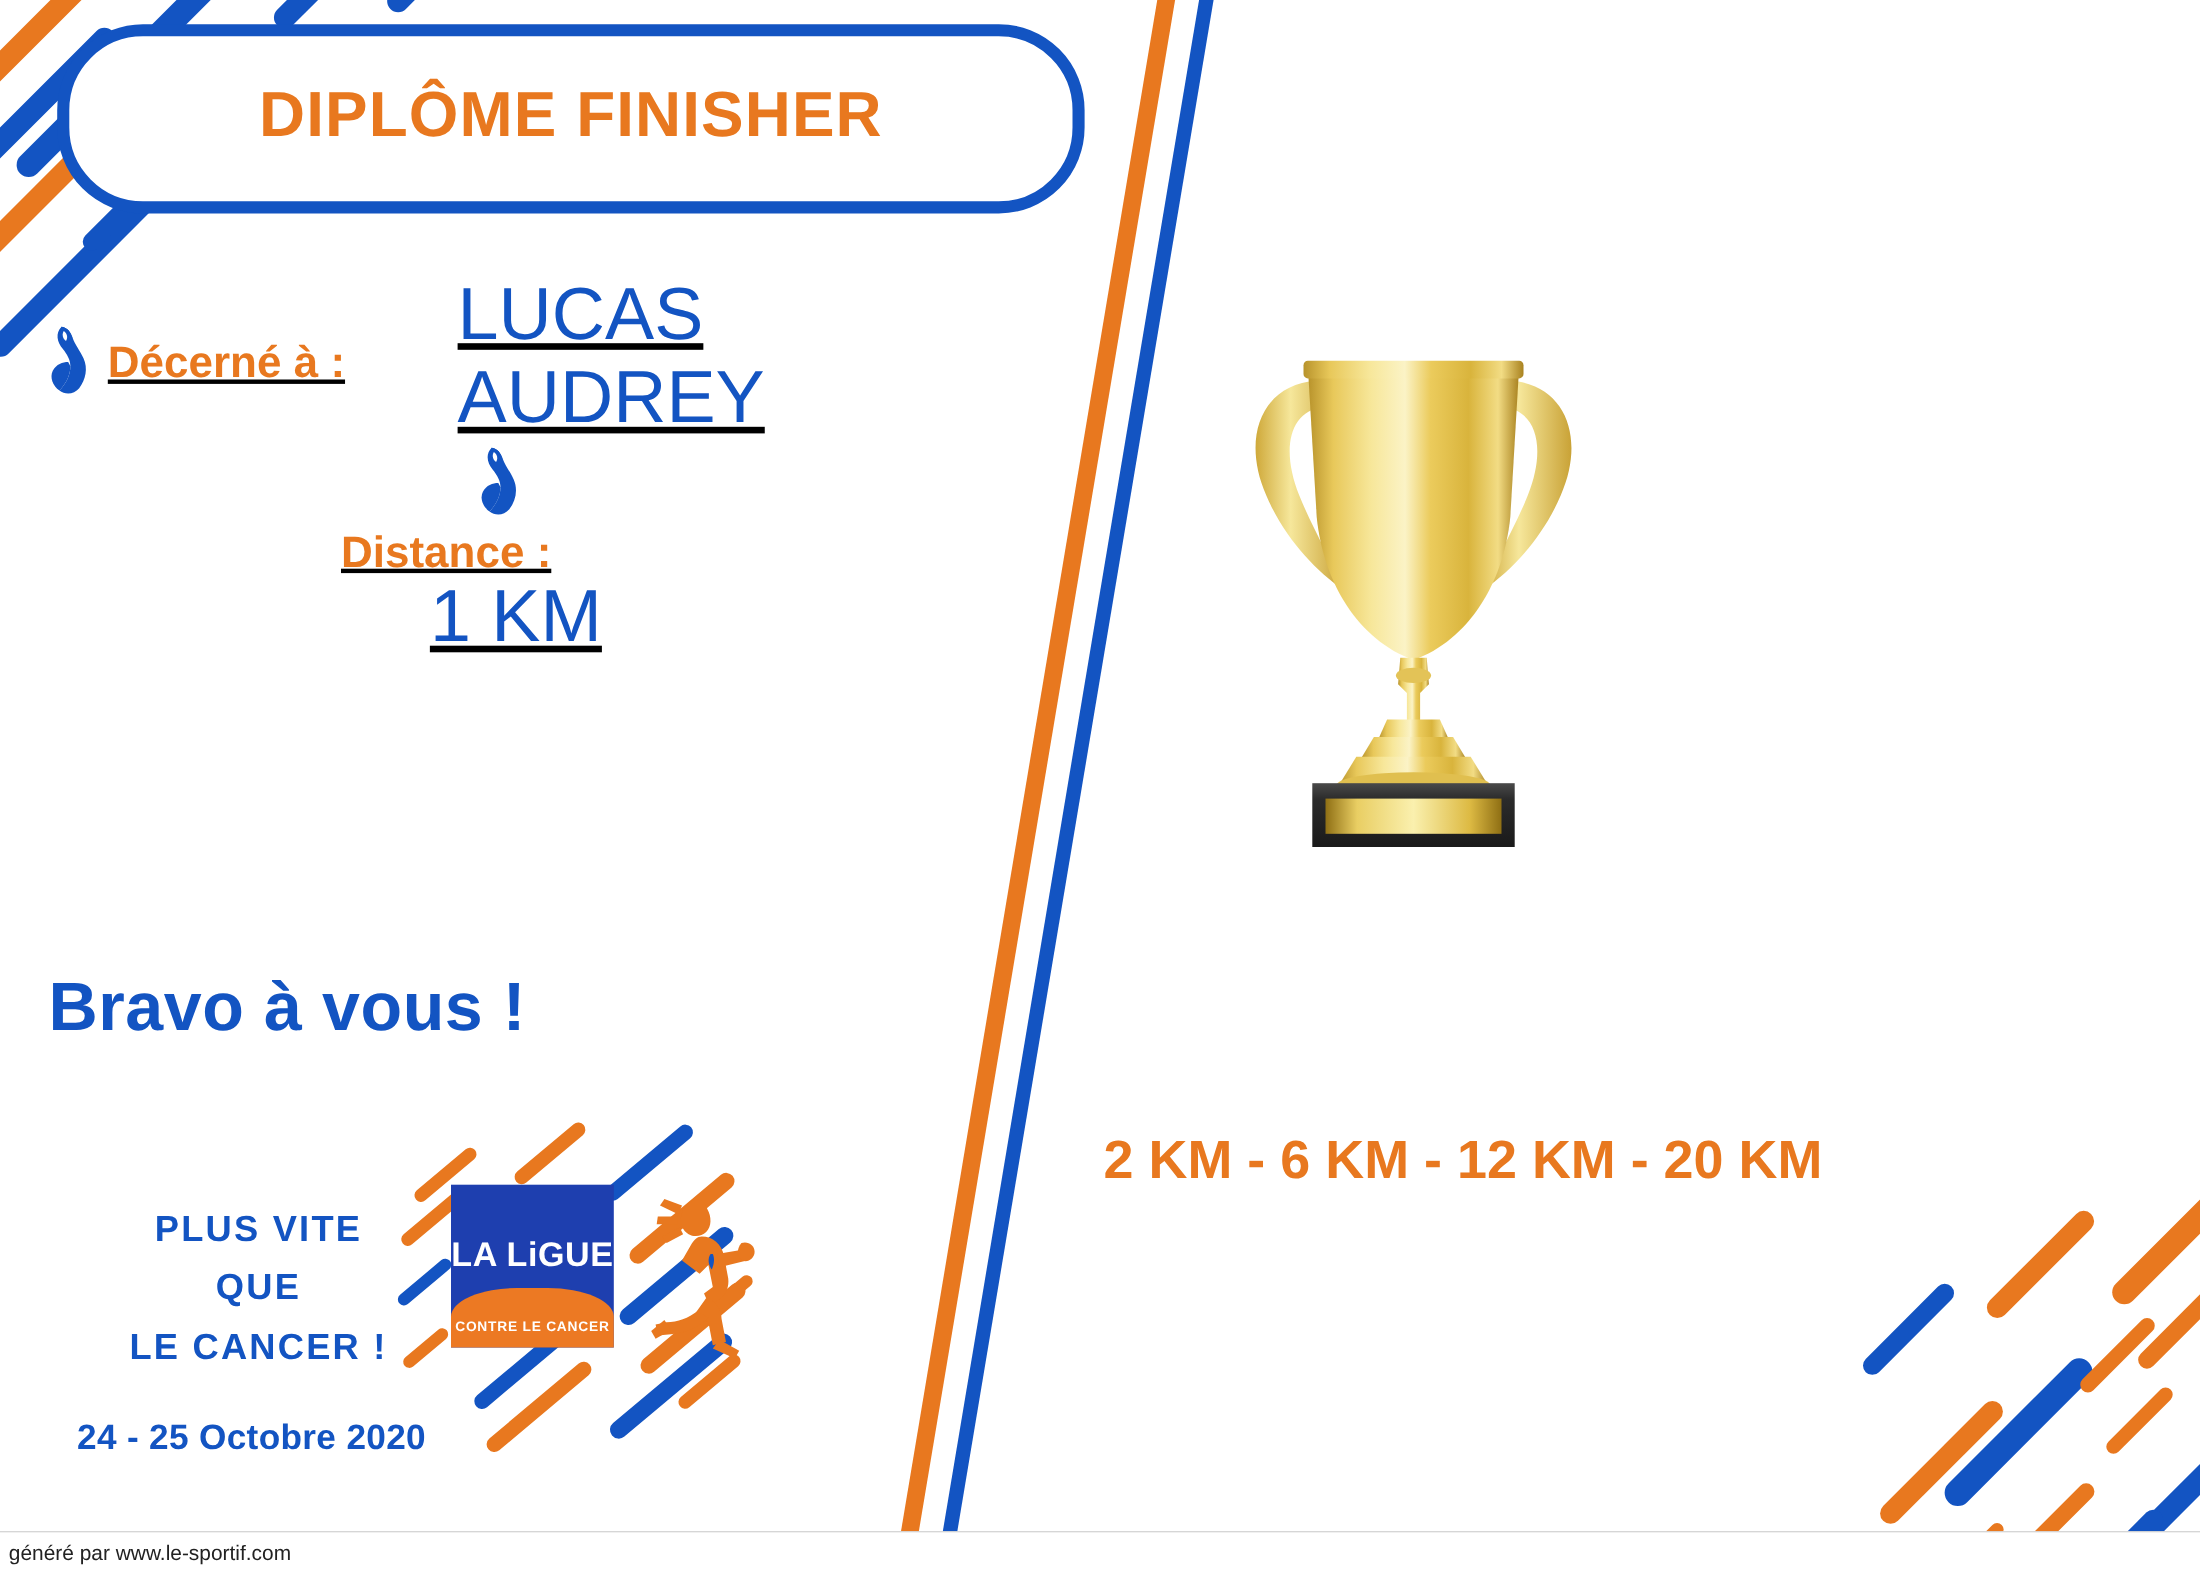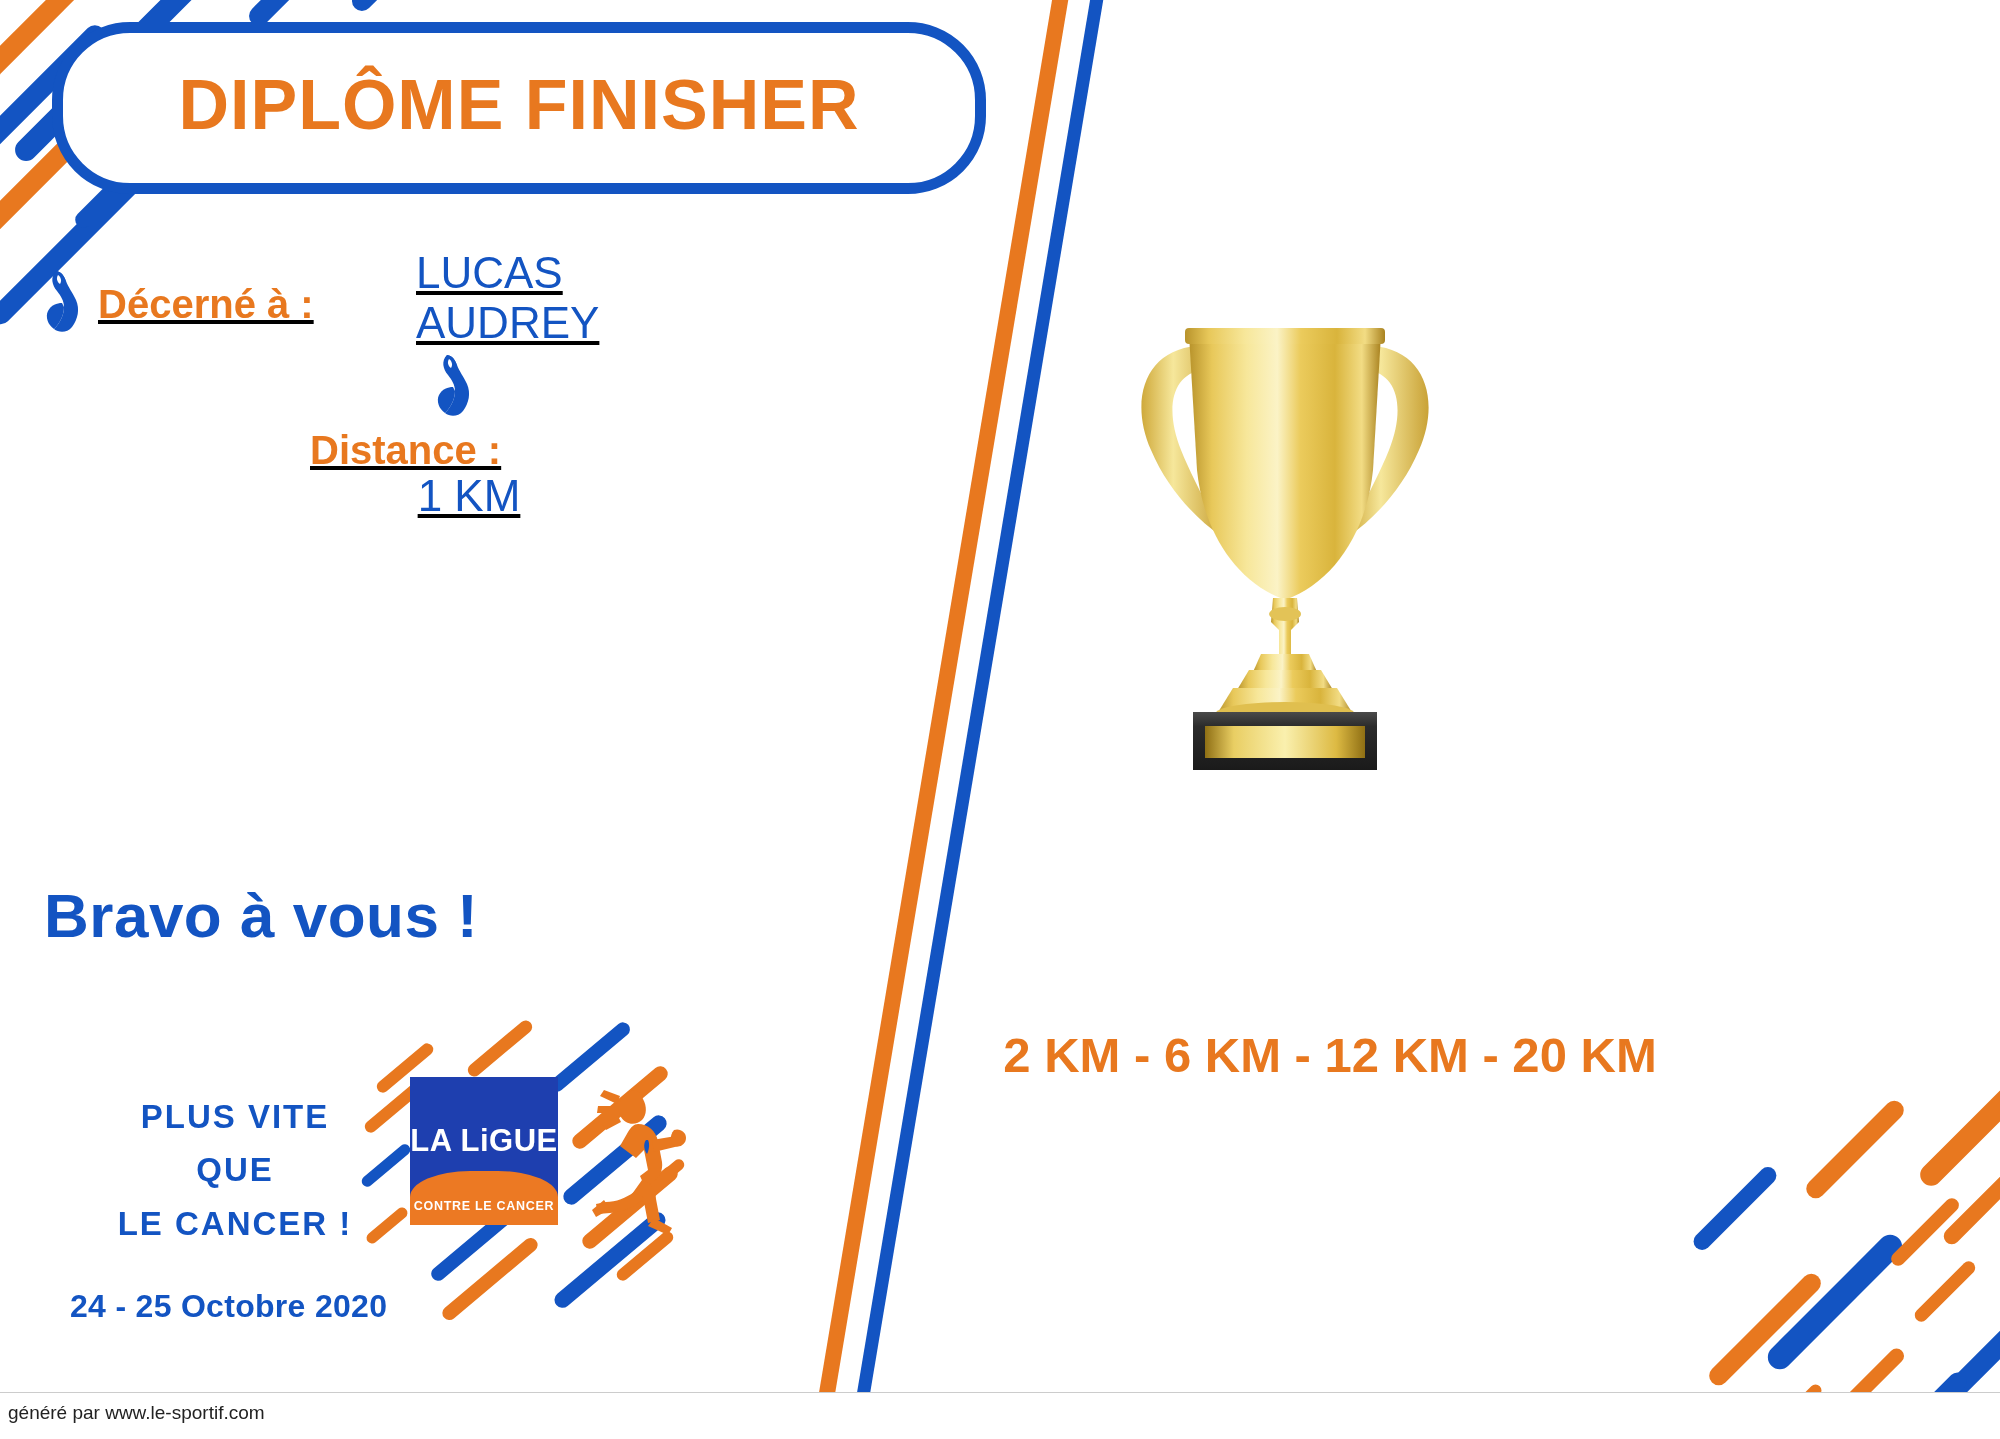--- a/index.html
+++ b/index.html
@@ -9,29 +9,29 @@
   
   #cert{position:absolute;left:0;top:0;width:2000px;height:1439px;background:#fff;overflow:hidden;}
 
   
   .stripe{position:absolute;border-radius:999px;}
 
   
   #title-box{position:absolute;left:52px;top:22px;width:912px;height:150px;
              border:11px solid #1354C2;border-radius:78px;background:#fff;
              display:flex;align-items:center;justify-content:center;z-index:6;}
-  #title-text{font-size:70px;font-weight:700;color:#E8781F;letter-spacing:1px;
+  #title-text{font-size:58px;font-weight:700;color:#E8781F;letter-spacing:1px;
               white-space:nowrap;line-height:1;transform:translateY(-3px);}
 
   
   #info{position:absolute;left:40px;top:248px;width:840px;z-index:5;}
   .row{display:flex;align-items:center;position:relative;text-decoration:underline;}
   .ribbon{width:44px;height:70px;flex:0 0 44px;margin-right:14px;position:relative;top:4px;}
   .lab{font-size:40px;font-weight:700;color:#E8781F;line-height:1.05;white-space:nowrap;padding-top:12px;}
-  .val{font-size:44px;font-weight:400;color:#1354C2;line-height:1.13;white-space:pre-line;}
+  .val{font-size:67px;font-weight:400;color:#1354C2;line-height:1.13;white-space:pre-line;}
   .r1 .lab{width:300px;}
   .r1 .val{margin-left:18px;}
   .r2{margin-top:72px;}
   .r2 .lab{width:300px;}
   .r2 .val{margin-left:18px;}
   .r3{flex-direction:column;}
   .r3 .lab{width:300px;}
   .r3 .val{margin-left:18px;}
 
   #bravo{position:absolute;left:44px;top:880px;font-size:62px;font-weight:700;

